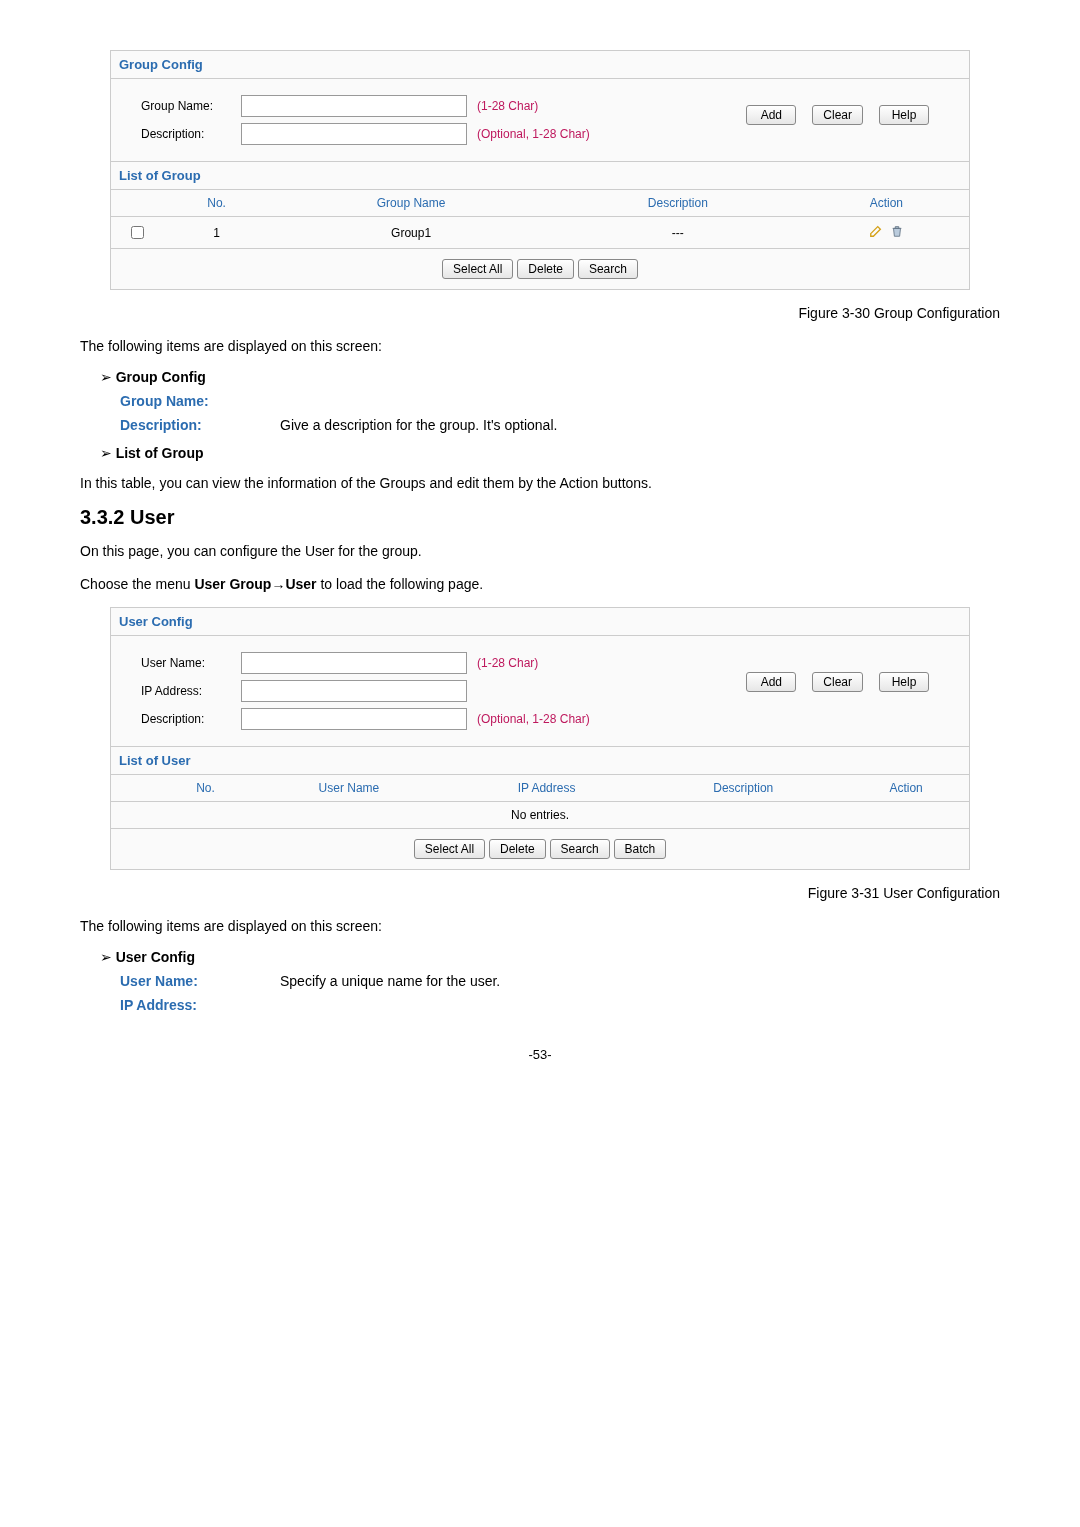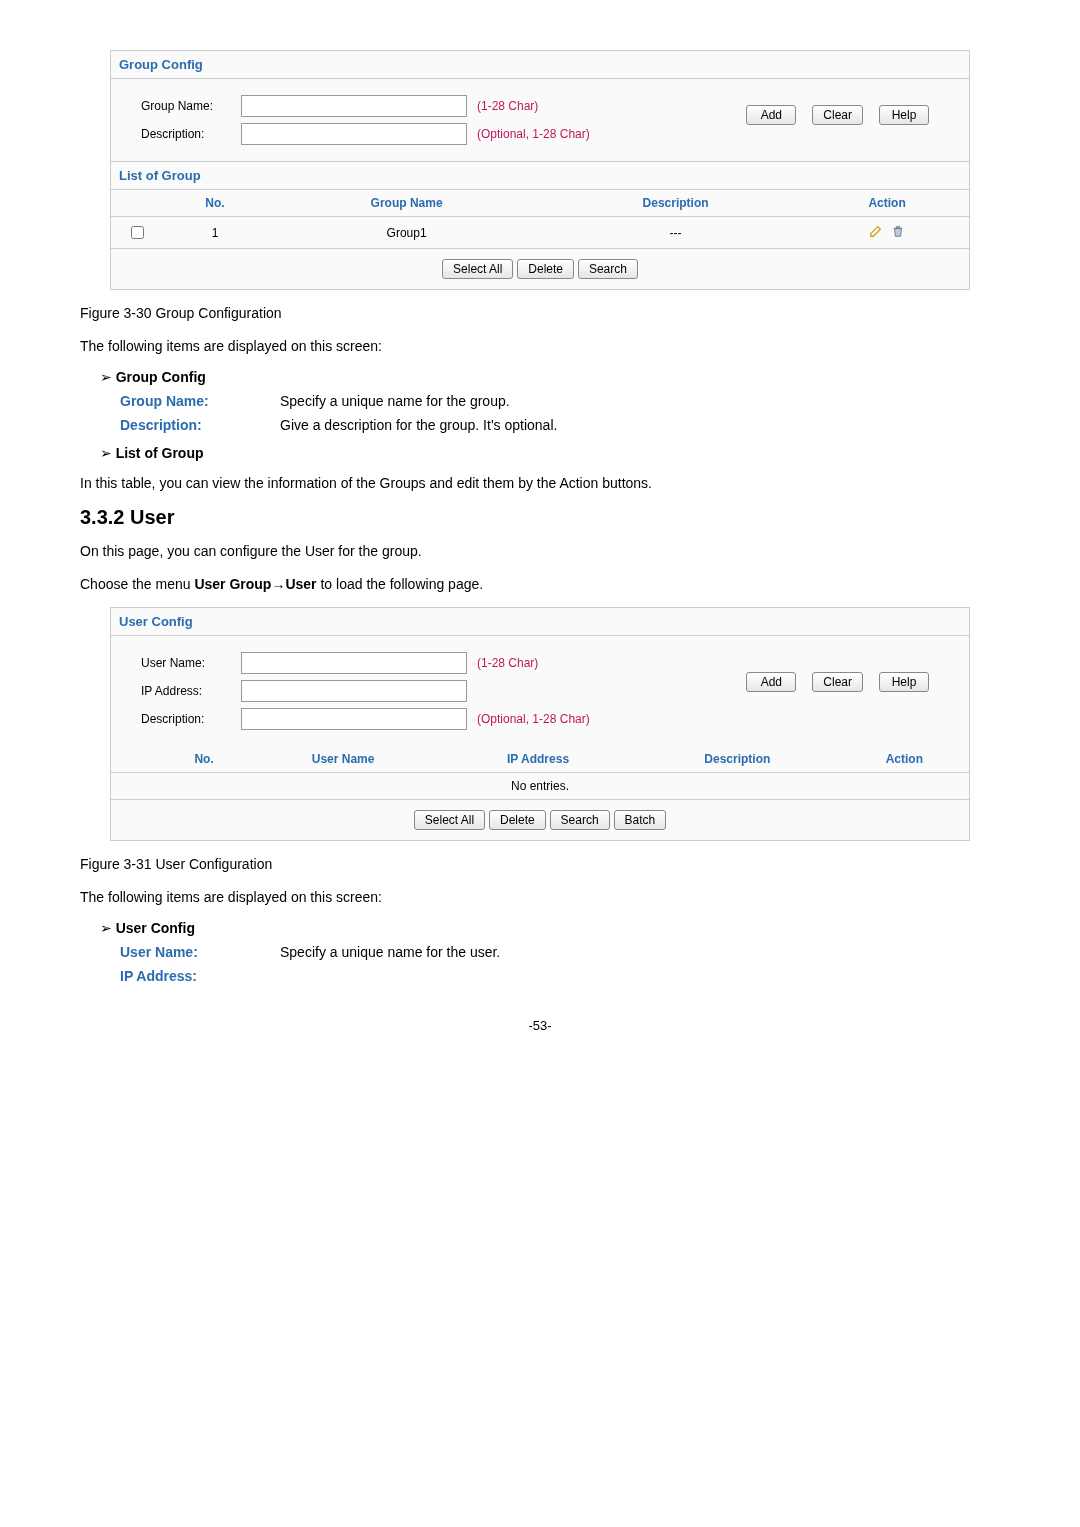--- a/index.html
+++ b/index.html
@@ -74,21 +74,21 @@
     border-bottom: 1px solid #ccc;
     font-size: 13px;
   }
   table.list {
     width: 100%;
     border-collapse: collapse;
     font-size: 12px;
   }
   table.list th {
     color: #2b6cb0;
-    font-weight: bold;
+    font-weight: normal;
     padding: 6px;
     border-bottom: 1px solid #ccc;
     text-align: center;
   }
   table.list td {
     padding: 6px;
     border-bottom: 1px solid #ccc;
     text-align: center;
   }
   .bottom-btns {
@@ -102,21 +102,21 @@
   }
   .icon-edit svg { width: 14px; height: 14px; }
   .icon-trash {
     display: inline-block;
     width: 14px;
     height: 14px;
     margin-left: 4px;
   }
   .icon-trash svg { width: 14px; height: 14px; }
   .caption {
-    text-align: left;
+    text-align: right;
     font-size: 14px;
     margin: 15px 0;
   }
   p { margin: 12px 0; line-height: 1.5; }
   .bullet-head {
     font-weight: bold;
     margin: 12px 0 8px 20px;
   }
   .bullet-head:before {
     content: "➢ ";
@@ -208,21 +208,20 @@
   </div>
 </div>
 
 <div class="caption">Figure 3-30 Group Configuration</div>
 
 <p>The following items are displayed on this screen:</p>
 
 <div class="bullet-head">Group Config</div>
 <div class="def-row">
   <div class="def-label">Group Name:</div>
-  <div class="def-text">Specify a unique name for the group.</div>
 </div>
 <div class="def-row">
   <div class="def-label">Description:</div>
   <div class="def-text">Give a description for the group. It's optional.</div>
 </div>
 
 <div class="bullet-head">List of Group</div>
 <p>In this table, you can view the information of the Groups and edit them by the Action buttons.</p>
 
 <h2>3.3.2   User</h2>
@@ -247,20 +246,21 @@
       <label>Description:</label>
       <input type="text" style="">
       <span class="form-hint">(Optional, 1-28 Char)</span>
     </div>
     <div class="side-buttons" style="top:18px">
       <button class="btn">Add</button>
       <button class="btn">Clear</button>
       <button class="btn">Help</button>
     </div>
   </div>
+  <div class="table-section-header">List of User</div>
   <table class="list">
     <thead>
       <tr>
         <th style="width:40px"></th>
         <th>No.</th>
         <th>User Name</th>
         <th>IP Address</th>
         <th>Description</th>
         <th>Action</th>
       </tr>

